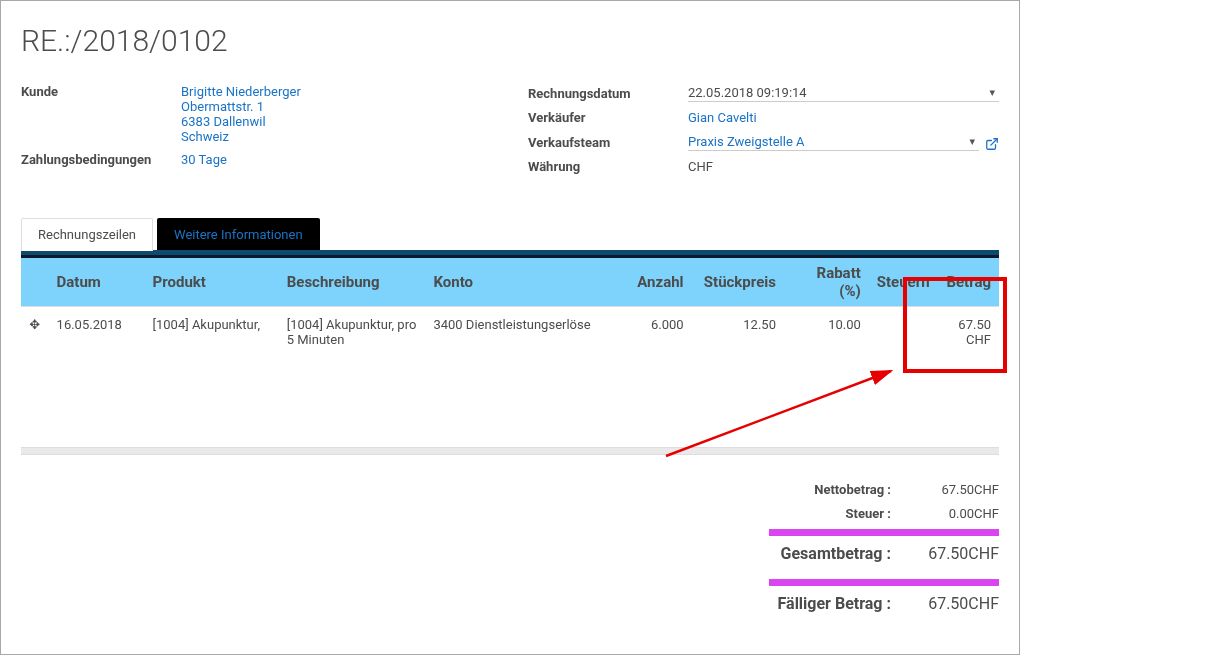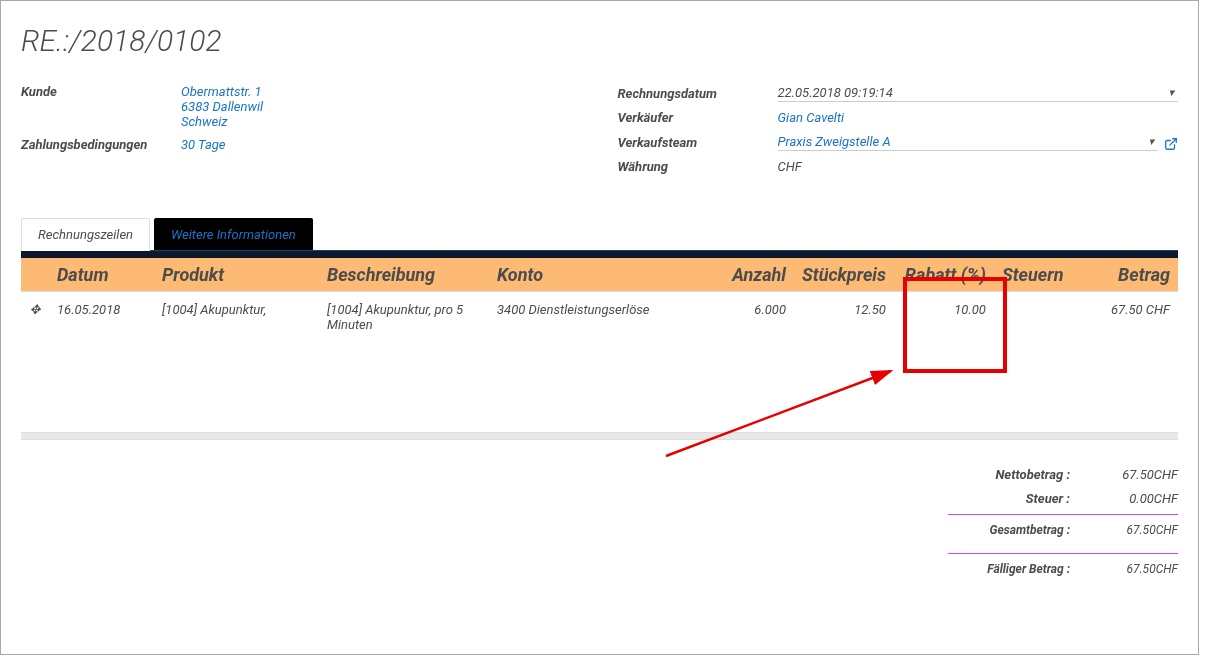--- a/index.html
+++ b/index.html
@@ -4,27 +4,26 @@
 <style>
   * { box-sizing: border-box; }
   body {
     margin: 0;
     font-family: -apple-system, BlinkMacSystemFont, "Segoe UI", Roboto, "Helvetica Neue", Arial, sans-serif;
     font-size: 13px;
     color: #4c4c4c;
     background: #fff;
   }
   .frame {
-    width: 1199px;
+    width: 1020px;
     height: 655px;
     border: 1px solid #a8a8a8;
     padding: 16px 20px;
     position: relative;
     overflow: hidden;
-    font-style: italic;
   }
   h1.title {
     font-weight: 300;
     font-size: 30px;
     color: #4c4c4c;
     margin: 6px 0 22px 0;
   }
   .fields {
     display: flex;
     gap: 36px;
@@ -64,21 +63,21 @@
     margin-left: 6px;
     font-size: 14px;
     display: inline-flex;
     align-items: center;
   }
   .tabs-wrap {
     margin-top: 40px;
   }
   .tabs {
     display: flex;
-    border-bottom: 1px solid #0c4a6e;
+    border-bottom: 5px solid #0c4a6e;
   }
   .tab {
     padding: 8px 16px;
     border: 1px solid #ddd;
     border-bottom: none;
     background: #000000;
     color: #4c4c4c;
     cursor: pointer;
     margin-right: 4px;
     border-radius: 2px 2px 0 0;
@@ -92,26 +91,26 @@
   }
   .tab.inactive {
     border-color: transparent;
     color: #1a73c7;
   }
   .grid {
     width: 100%;
     border-collapse: collapse;
   }
   .grid th {
-    background: #fdba74;
-    border-top: 7px solid #0f172a;
+    background: #7dd3fc;
+    border-top: 3px solid #0f172a;
     border-bottom: 1px solid #ddd;
     text-align: left;
     font-weight: 700;
-    font-size: 18px;
+    font-size: 15px;
     padding: 6px 8px;
     color: #4c4c4c;
   }
   .grid td {
     padding: 10px 8px;
     color: #4c4c4c;
     vertical-align: top;
   }
   .grid th.num, .grid td.num { text-align: right; }
   .handle-col { width: 28px; text-align:center; }
@@ -135,21 +134,21 @@
     width: 230px;
   }
   .total-row {
     display: flex;
     justify-content: space-between;
     padding: 3px 0 6px 0;
     font-size: 13px;
   }
   .total-row .tl { font-weight: 700; text-align: right; flex:1; padding-right: 18px; }
   .total-row .tv { text-align: right; min-width: 90px; }
-  .total-row.big { font-size: 12px; border-top: 1px solid #d946ef; padding-top: 8px; margin-top: 2px; }
+  .total-row.big { font-size: 16px; border-top: 7px solid #d946ef; padding-top: 8px; margin-top: 2px; }
   .total-row.big.space { margin-top: 10px; }
   
   .annot-box {
     position: absolute;
     border: 4px solid #e60000;
     pointer-events: none;
   }
   .annot-arrow {
     position: absolute;
     pointer-events: none;
@@ -161,20 +160,21 @@
 <div class="frame">
 
   <h1 class="title">RE.:/2018/0102</h1>
 
   <div class="fields">
 
     <div class="col-left">
       <div class="field-row">
         <div class="field-label">Kunde</div>
         <div class="field-value link-block">
+          <div>Brigitte Niederberger</div>
           <div>Obermattstr. 1</div>
           <div>6383 Dallenwil</div>
           <div>Schweiz</div>
         </div>
       </div>
       <div class="field-row">
         <div class="field-label">Zahlungsbedingungen</div>
         <div class="field-value"><span class="link">30 Tage</span></div>
       </div>
     </div>

